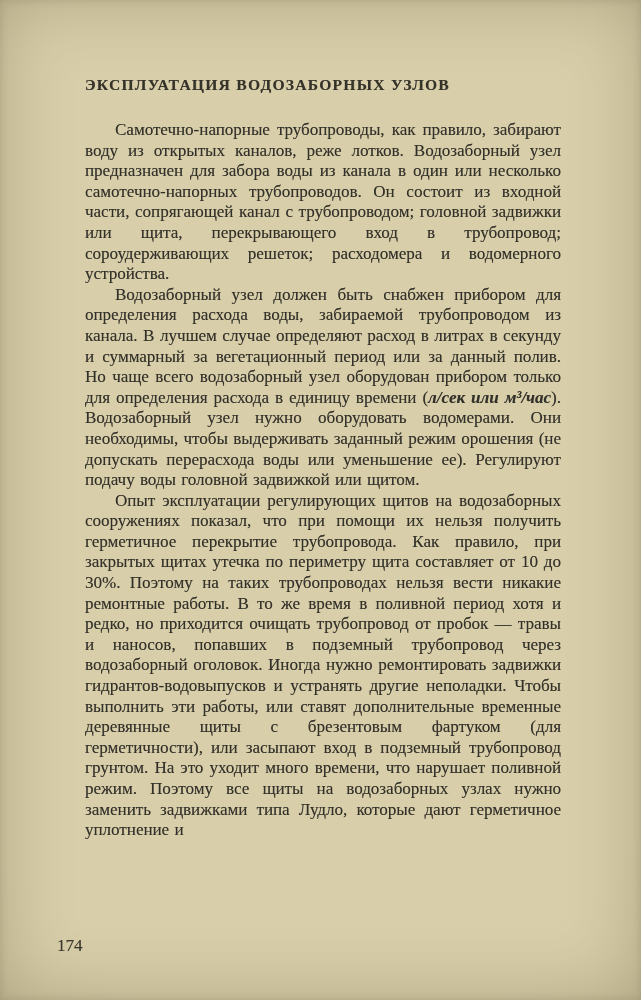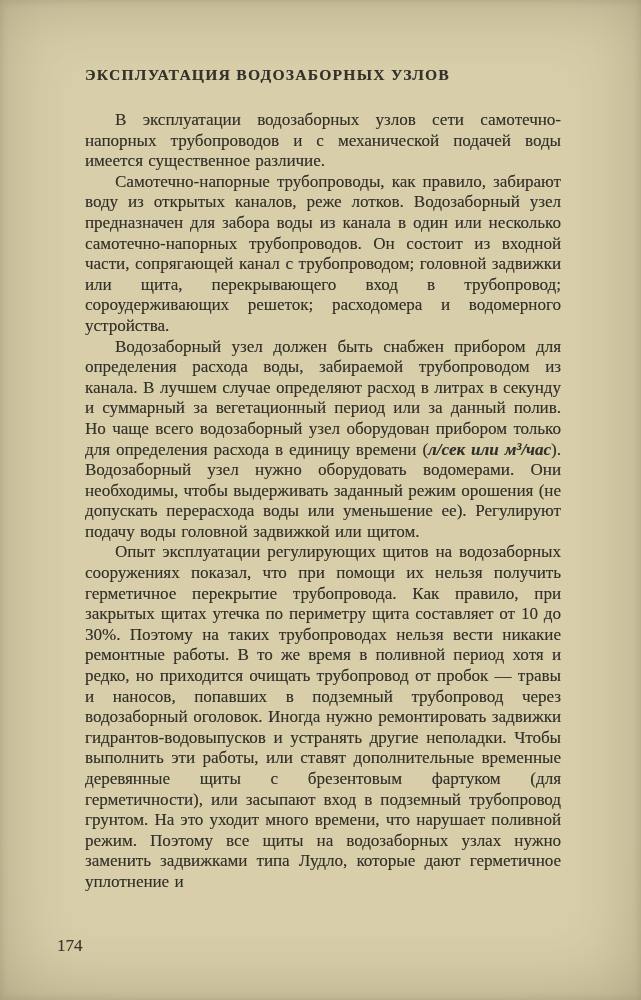--- a/index.html
+++ b/index.html
@@ -26,21 +26,21 @@
   .content {
     position: absolute;
     left: 85px;
     top: 58px;
     width: 476px;
   }
   .heading {
     font-size: 15.5px;
     font-weight: bold;
     letter-spacing: 1.3px;
-    margin: 8px 0 26px 0;
+    margin: 18px 0 26px 0;
     color: #35322a;
     text-shadow: 0.3px 0.3px 0.4px rgba(45, 42, 33, 0.45);
   }
   .para {
     margin: 0;
     font-size: 17px;
     line-height: 20.6px;
     text-align: justify;
     text-indent: 30px;
     color: #32302a;
@@ -61,21 +61,20 @@
     text-shadow: 0.25px 0.25px 0.35px rgba(45, 42, 33, 0.4);
   }
 </style>
 </head>
 <body>
 
 <div class="sheet">
   <div class="content">
     <h1 class="heading">ЭКСПЛУАТАЦИЯ ВОДОЗАБОРНЫХ УЗЛОВ</h1>
 
-    <p class="para">В эксплуатации водозаборных узлов сети самотечно-напорных трубопроводов и с механической подачей воды имеется существенное различие.</p>
 
     <p class="para">Самотечно-напорные трубопроводы, как правило, забирают воду из открытых каналов, реже лотков. Водозаборный узел предназначен для забора воды из канала в один или несколько самотечно-напорных трубопроводов. Он состоит из входной части, сопрягающей канал с трубопроводом; головной задвижки или щита, перекрывающего вход в трубопровод; сороудерживающих решеток; расходомера и водомерного устройства.</p>
 
     <p class="para"><span>Водозаборный узел должен быть снабжен прибором для определения расхода воды, забираемой трубопроводом из канала. В лучшем случае определяют расход в литрах в секунду и суммарный за вегетационный период или за данный полив. Но чаще всего водозаборный узел оборудован прибором только для определения расхода в единицу времени (</span><i>л/сек или м³/час</i><span>). Водозаборный узел нужно оборудовать водомерами. Они необходимы, чтобы выдерживать заданный режим орошения (не допускать перерасхода воды или уменьшение ее). Регулируют подачу воды головной задвижкой или щитом.</span></p>
 
     <p class="para">Опыт эксплуатации регулирующих щитов на водозаборных сооружениях показал, что при помощи их нельзя получить герметичное перекрытие трубопровода. Как правило, при закрытых щитах утечка по периметру щита составляет от 10 до 30%. Поэтому на таких трубопроводах нельзя вести никакие ремонтные работы. В то же время в поливной период хотя и редко, но приходится очищать трубопровод от пробок — травы и наносов, попавших в подземный трубопровод через водозаборный оголовок. Иногда нужно ремонтировать задвижки гидрантов-водовыпусков и устранять другие неполадки. Чтобы выполнить эти работы, или ставят дополнительные временные деревянные щиты с брезентовым фартуком (для герметичности), или засыпают вход в подземный трубопровод грунтом. На это уходит много времени, что нарушает поливной режим. Поэтому все щиты на водозаборных узлах нужно заменить задвижками типа Лудло, которые дают герметичное уплотнение и</p>
   </div>
 
   <div class="page-number">174</div>
 </div>

